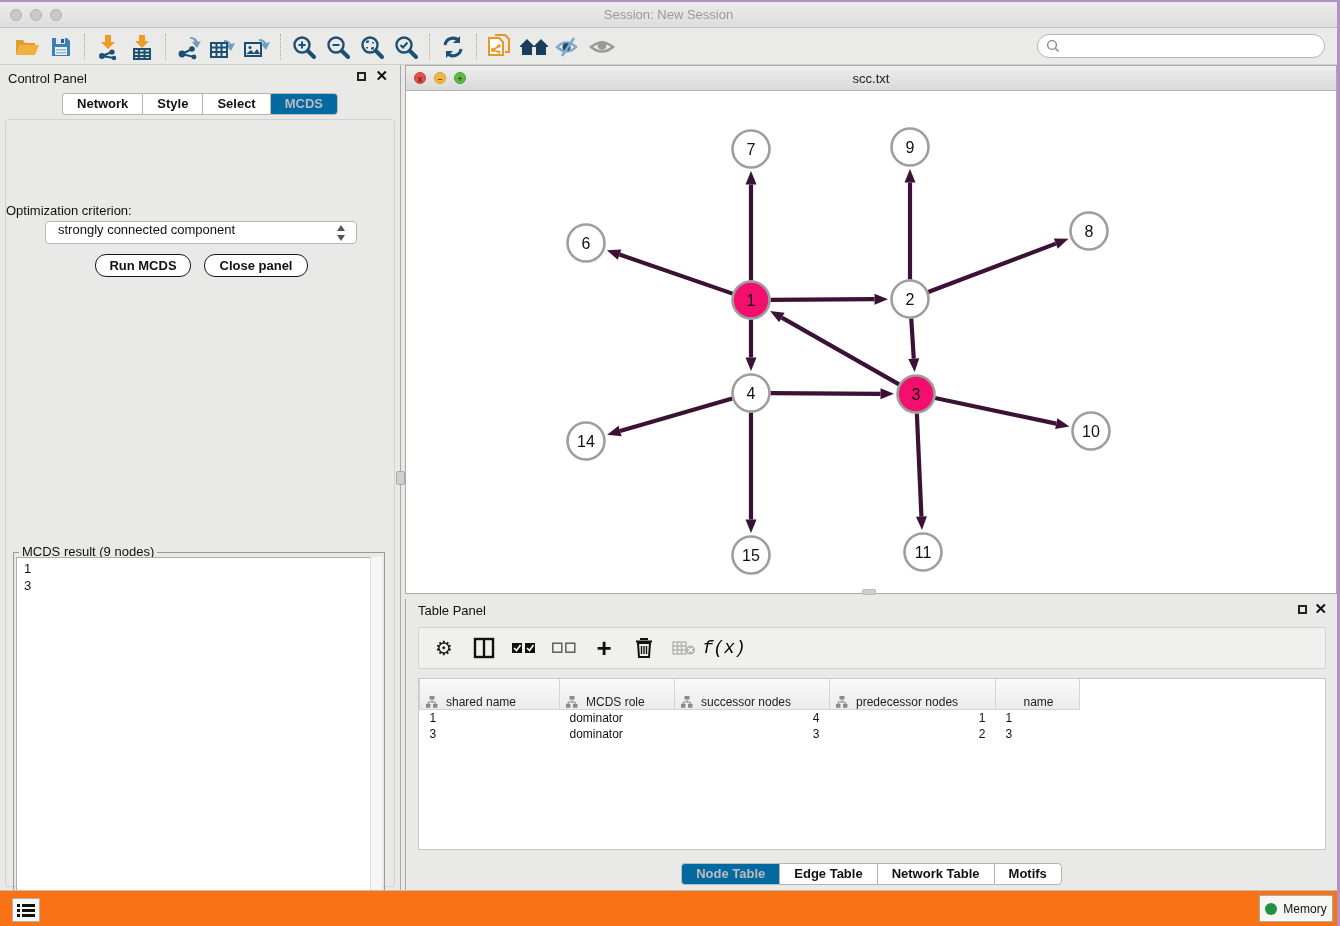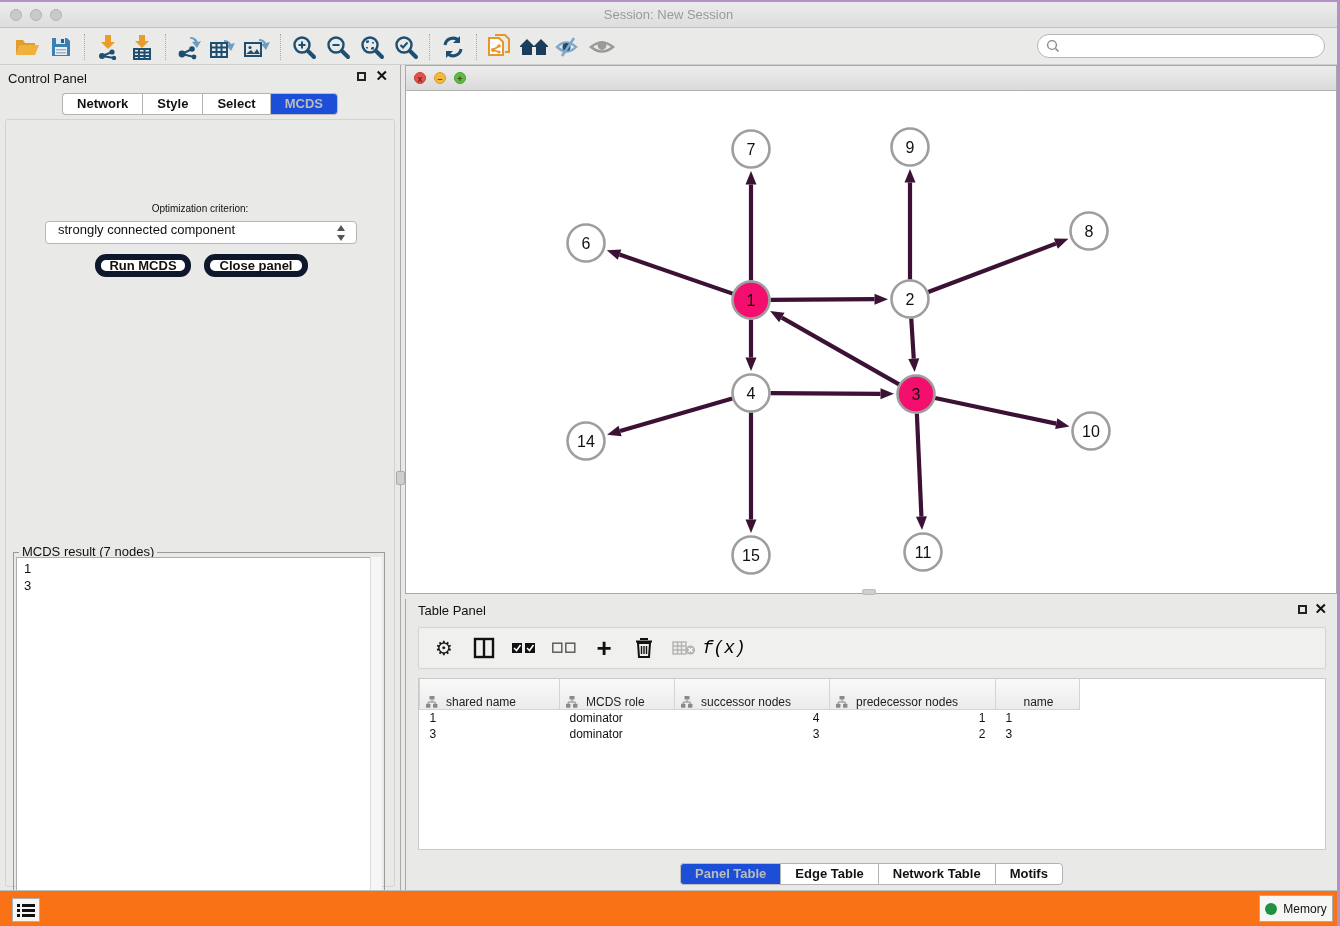--- a/index.html
+++ b/index.html
@@ -33,35 +33,35 @@
   .cp-header { position:absolute; left:0; top:0; width:100%; height:26px; }
   .cp-title { position:absolute; left:8px; top:6px; font-size:13px; color:#111; }
   .panel-float { width:9px; height:9px; border:2px solid #222; display:inline-block; }
   .panel-close { font-size:15px; font-weight:bold; color:#111; line-height:12px; }
   .cp-tabs { position:absolute; left:0; top:28px; width:100%; height:21px; text-align:center; }
   .tabstrip { display:inline-flex; }
   .tab { font-size:13px; font-weight:bold; color:#111; background:#fff;
     border:1px solid #b3b3b3; border-right:none; padding:2px 14px 3px; }
   .tab:first-child { border-top-left-radius:4px; border-bottom-left-radius:4px; }
   .tab:last-child { border-right:1px solid #b3b3b3; border-top-right-radius:4px; border-bottom-right-radius:4px; }
-  .tab.selected { background:#1d4ed8; color:#bcbcba; border-color:#bdbdbd; }
+  .tab.selected { background:#0369a1; color:#bcbcba; border-color:#bdbdbd; }
   .cp-body { position:absolute; left:5px; top:54px; width:390px; height:768px;
     background:#e9e9e7; border:1px solid #d2d2d0; border-radius:3px; }
-  .opt-label { position:absolute; left:0; width:100%; top:83px; text-align:center;
-    font-size:10px; color:#111; }
+  .opt-label { position:absolute; left:0; width:100%; top:83px; 
+    font-size:13px; color:#111; }
   .criterion { position:absolute; left:39px; top:101px; width:312px; height:23px;
     background:#fff; border:1px solid #b6b6b6; border-radius:4px;
     font-size:13px; color:#111; display:flex; align-items:flex-start; padding-left:12px; }
   .stepper { position:absolute; right:9px; top:3px; width:11px; height:16px; }
   .stepper .up { position:absolute; top:0; left:1px; width:0; height:0;
     border-left:4px solid transparent; border-right:4px solid transparent; border-bottom:6px solid #555; }
   .stepper .down { position:absolute; bottom:0; left:1px; width:0; height:0;
     border-left:4px solid transparent; border-right:4px solid transparent; border-top:6px solid #555; }
   .cp-btn { position:absolute; top:134px; height:23px; background:#fff;
-    border:6px solid #0f172a; border-radius:11px; font-size:13px; font-weight:bold;
+    border:1px solid #0f172a; border-radius:11px; font-size:13px; font-weight:bold;
     color:#111; display:flex; align-items:center; justify-content:center; }
   .result-group { position:absolute; left:7px; top:432px; width:372px; height:380px;
     border:1px solid #9a9a9a; }
   .result-legend { position:absolute; left:5px; top:-9px; background:#e9e9e7;
     font-size:13px; color:#111; padding:0 3px; }
   .result-area { position:absolute; left:2px; top:4px; right:2px; bottom:2px;
     background:#fff; border:1px solid #adadad; font-size:13px; color:#111;
     padding:2px 0 0 7px; line-height:17px; white-space:pre-line; }
   .result-scroll { position:absolute; right:2px; top:4px; bottom:2px; width:12px;
     background:#f6f6f6; border-left:1px solid #dcdcdc; }
@@ -295,35 +295,36 @@
       <div class="criterion">
         <span>strongly connected component</span>
         <span class="stepper">
             <span class="up"></span>
             <span class="down"></span>
           </span>
       </div>
       <div class="cp-btn" style="left:89px; width:96px">Run MCDS</div>
       <div class="cp-btn" style="left:198px; width:104px">Close panel</div>
       <div class="result-group">
-        <span class="result-legend">MCDS result (7 nodes)</span>
+        <span class="result-legend">MCDS result (9 nodes)</span>
         <div class="result-area" id="result-area">1
 3</div>
         <div class="result-scroll"></div>
       </div>
     </div>
   </div>
 
   <div class="vgrip"></div>
 
   <div class="net-frame">
     <div class="net-titlebar">
       <span class="traffic t-red">x</span>
       <span class="traffic t-yel">–</span>
       <span class="traffic t-grn">+</span>
+      <div class="net-title">scc.txt</div>
     </div>
     <svg class="net-canvas" id="graph-svg" width="930" height="501" viewBox="0 0 930 501">
         <defs>
           <marker id="arrow" markerUnits="userSpaceOnUse" markerWidth="16" markerHeight="14" refX="1" refY="6" orient="auto">
             <path d="M1,0.5 L14.5,6 L1,11.5 Z" fill="#3b1235"></path>
           </marker>
         </defs>
         <line x1="345" y1="188.5" x2="345" y2="92.5" stroke="#3b1235" stroke-width="4.2" marker-end="url(#arrow)"></line>
         <line x1="326.5687909933734" y1="201.63285507043807" x2="213.55425229411512" y2="162.59146897433067" stroke="#3b1235" stroke-width="4.2" marker-end="url(#arrow)"></line>
         <line x1="364.49961434631695" y1="207.8773609160609" x2="468.5007020874742" y2="207.22326602460709" stroke="#3b1235" stroke-width="4.2" marker-end="url(#arrow)"></line>
@@ -523,21 +524,21 @@
               <td class="num">2</td>
               <td>3</td>
               <td></td>
             </tr>
           </tbody>
       </table>
     </div>
 
     <div class="tp-tabs">
       <span class="tabstrip">
-        <span class="tab selected">Panel Table</span>
+        <span class="tab selected">Node Table</span>
         <span class="tab">Edge Table</span>
         <span class="tab">Network Table</span>
         <span class="tab">Motifs</span>
       </span>
     </div>
   </div>
 
   <div class="statusbar">
     <div class="list-btn">
       <svg class="icon" width="18" height="14" viewBox="0 0 18 14">

